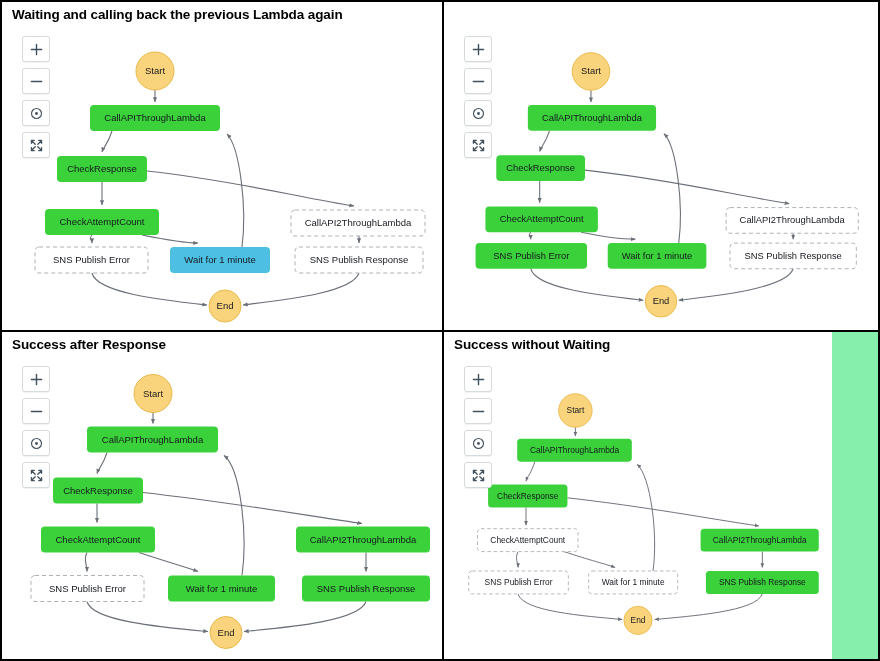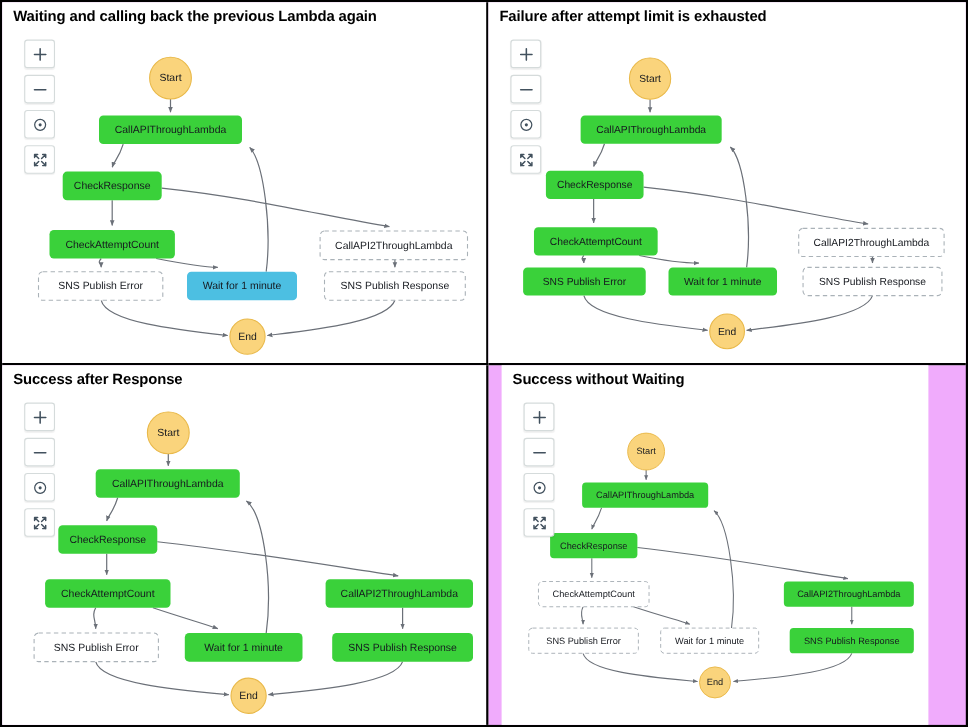--- a/index.html
+++ b/index.html
@@ -5,32 +5,32 @@
   html,body{margin:0;padding:0;background:#ffffff;}
   body{
     font-family:"Liberation Sans","DejaVu Sans",sans-serif;
     width:880px;height:661px;overflow:hidden;
   }
   #board{
     position:relative;
     width:880px;height:661px;
     box-sizing:border-box;
     border:2px solid #000000;
-    background:#f0abfc;
+    background:#86efac;
   }
   .panel{
     position:absolute;
     box-sizing:border-box;
     background:#ffffff;
     overflow:hidden;
   }
   .panel.p-tl{left:0;top:0;width:442px;height:330px;border-right:2px solid #000;border-bottom:2px solid #000;}
   .panel.p-tr{left:442px;top:0;width:434px;height:330px;border-bottom:2px solid #000;}
   .panel.p-bl{left:0;top:330px;width:442px;height:327px;border-right:2px solid #000;}
-  .panel.p-br{left:442px;top:330px;width:388px;height:327px;margin-left:12px;}
+  .panel.p-br{left:442px;top:330px;width:388px;height:327px;}
 
   .panel-title{
     position:absolute;
     left:10px;top:5px;
     font-size:13.5px;
     font-weight:bold;
     color:#000000;
     letter-spacing:-0.1px;
     white-space:nowrap;
   }
@@ -169,21 +169,20 @@
                 <path d="M9.4 6.6 L13.4 2.6 M13.4 2.6 V5.6 M13.4 2.6 H10.4"></path>
                 <path d="M6.6 9.4 L2.6 13.4 M2.6 13.4 V10.4 M2.6 13.4 H5.6"></path>
                 <path d="M9.4 9.4 L13.4 13.4 M13.4 13.4 V10.4 M13.4 13.4 H10.4"></path>
               </g>
             </svg>
           </span>
         </div>
       </div>
     </div>
     <div class="panel p-tr">
-      <div class="panel-title">Failure after attempt limit is exhausted</div>
       <div class="canvas">
         <svg class="graph" viewBox="0 0 440 300" preserveAspectRatio="xMidYMid meet">
           <defs>
             <marker id="arrow-1" viewBox="0 0 10 10" refX="8.5" refY="5" markerWidth="5" markerHeight="5" orient="auto-start-reverse">
               <path d="M0,1.2 L9,5 L0,8.8 z" fill="#6b7078"></path>
             </marker>
           </defs>
           <g>
             <path d="M149,61 L149,73" class="edge" stroke="#6b7078" marker-end="url(#arrow-1)"></path>
             <path d="M107,102 C103,115 99,117 97,123" class="edge" stroke="#6b7078" marker-end="url(#arrow-1)"></path>

